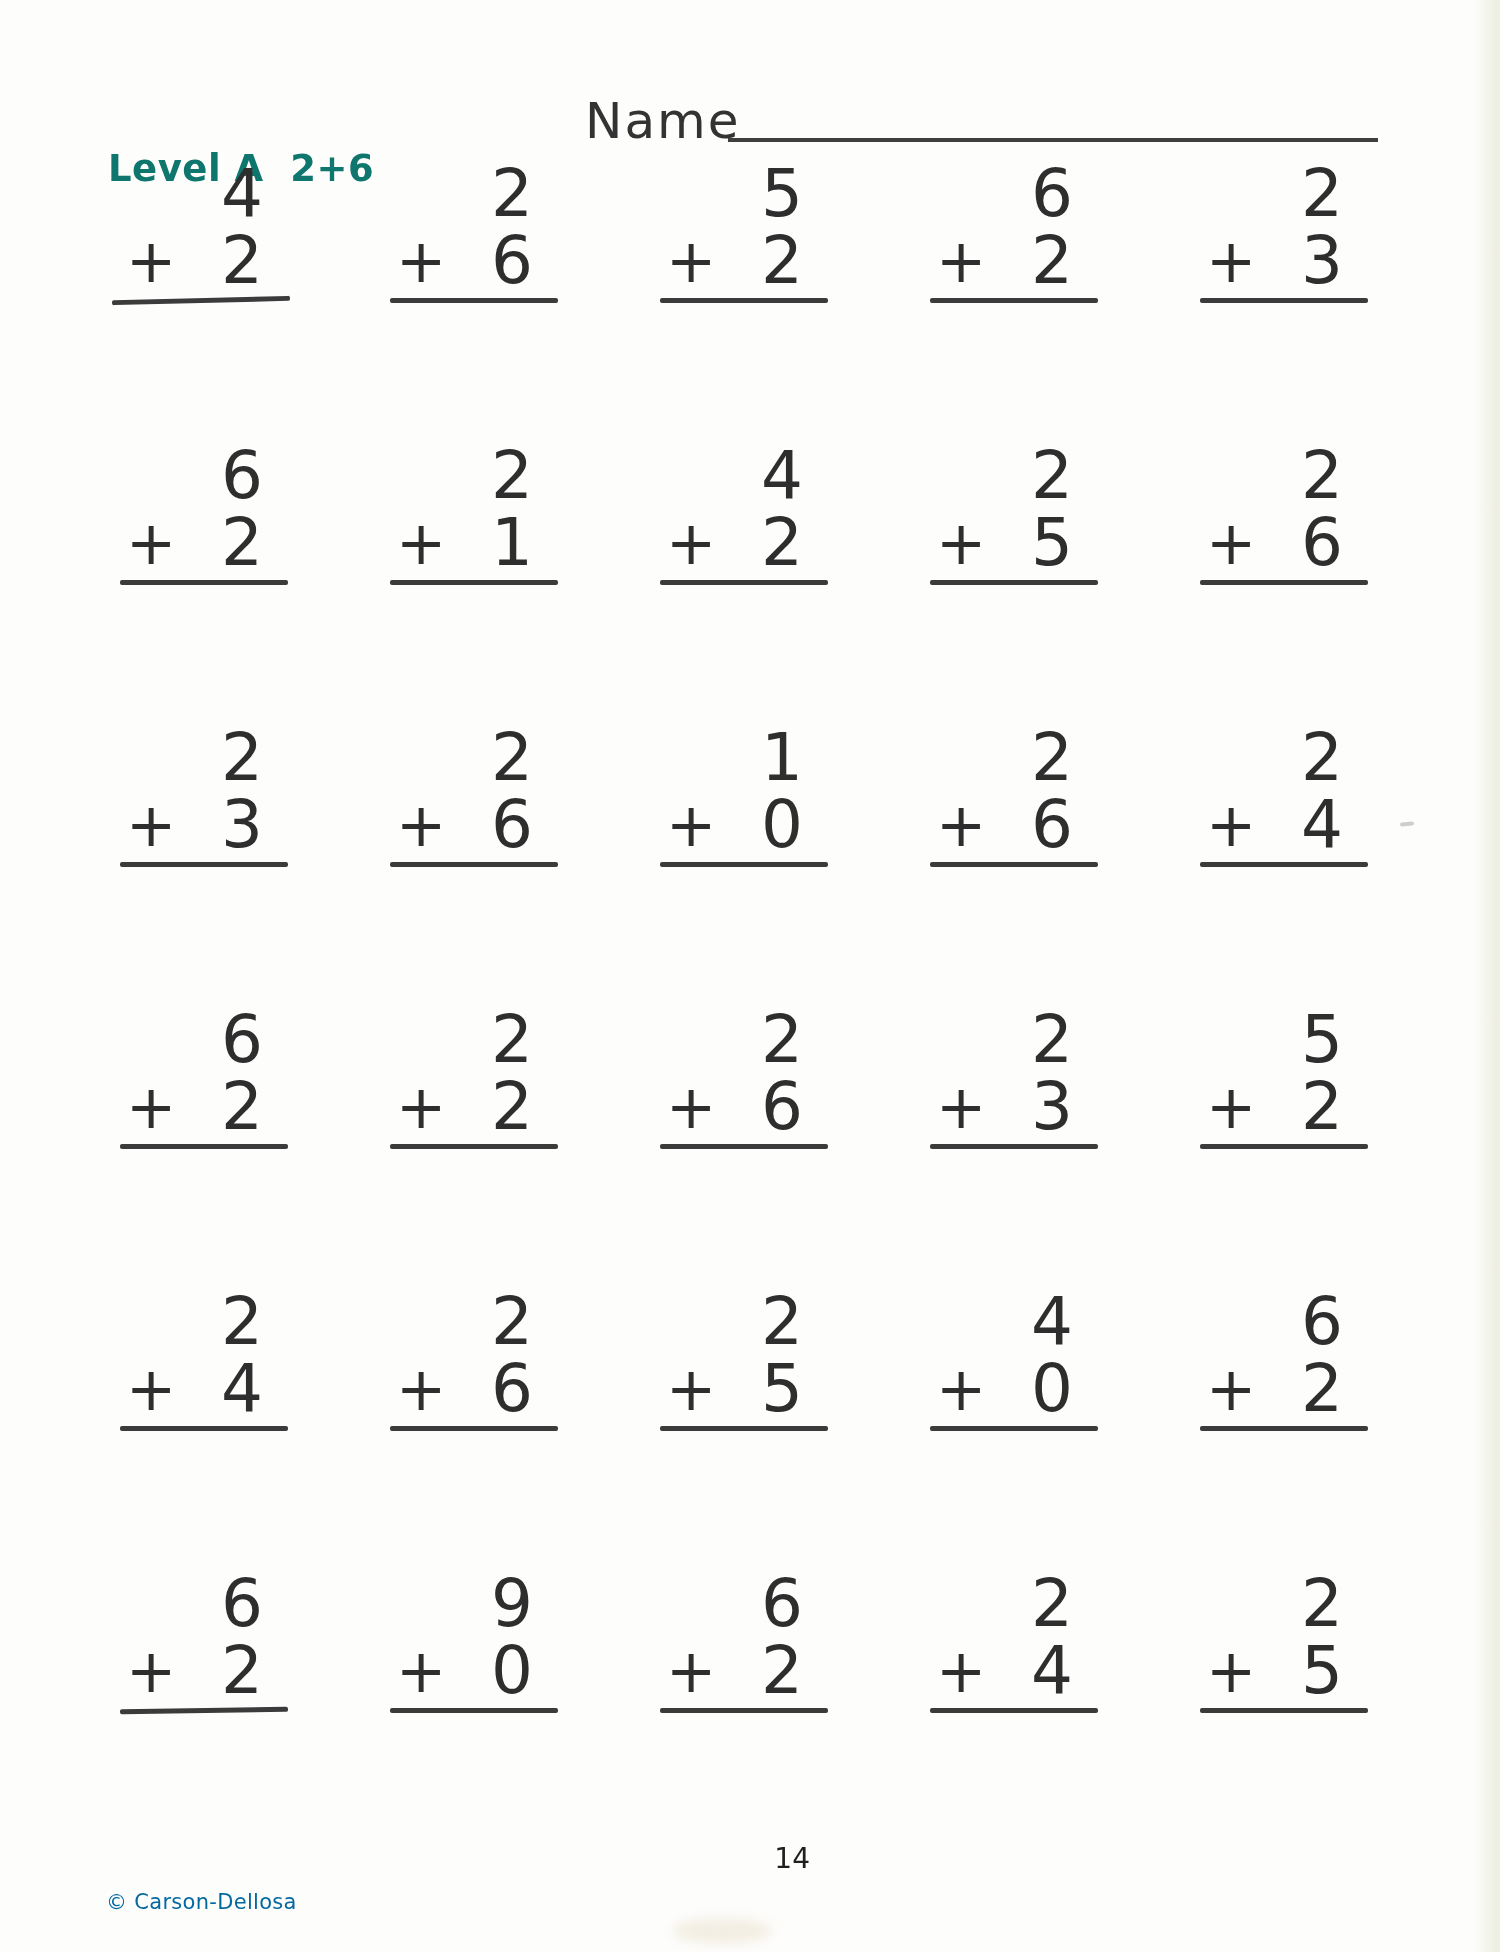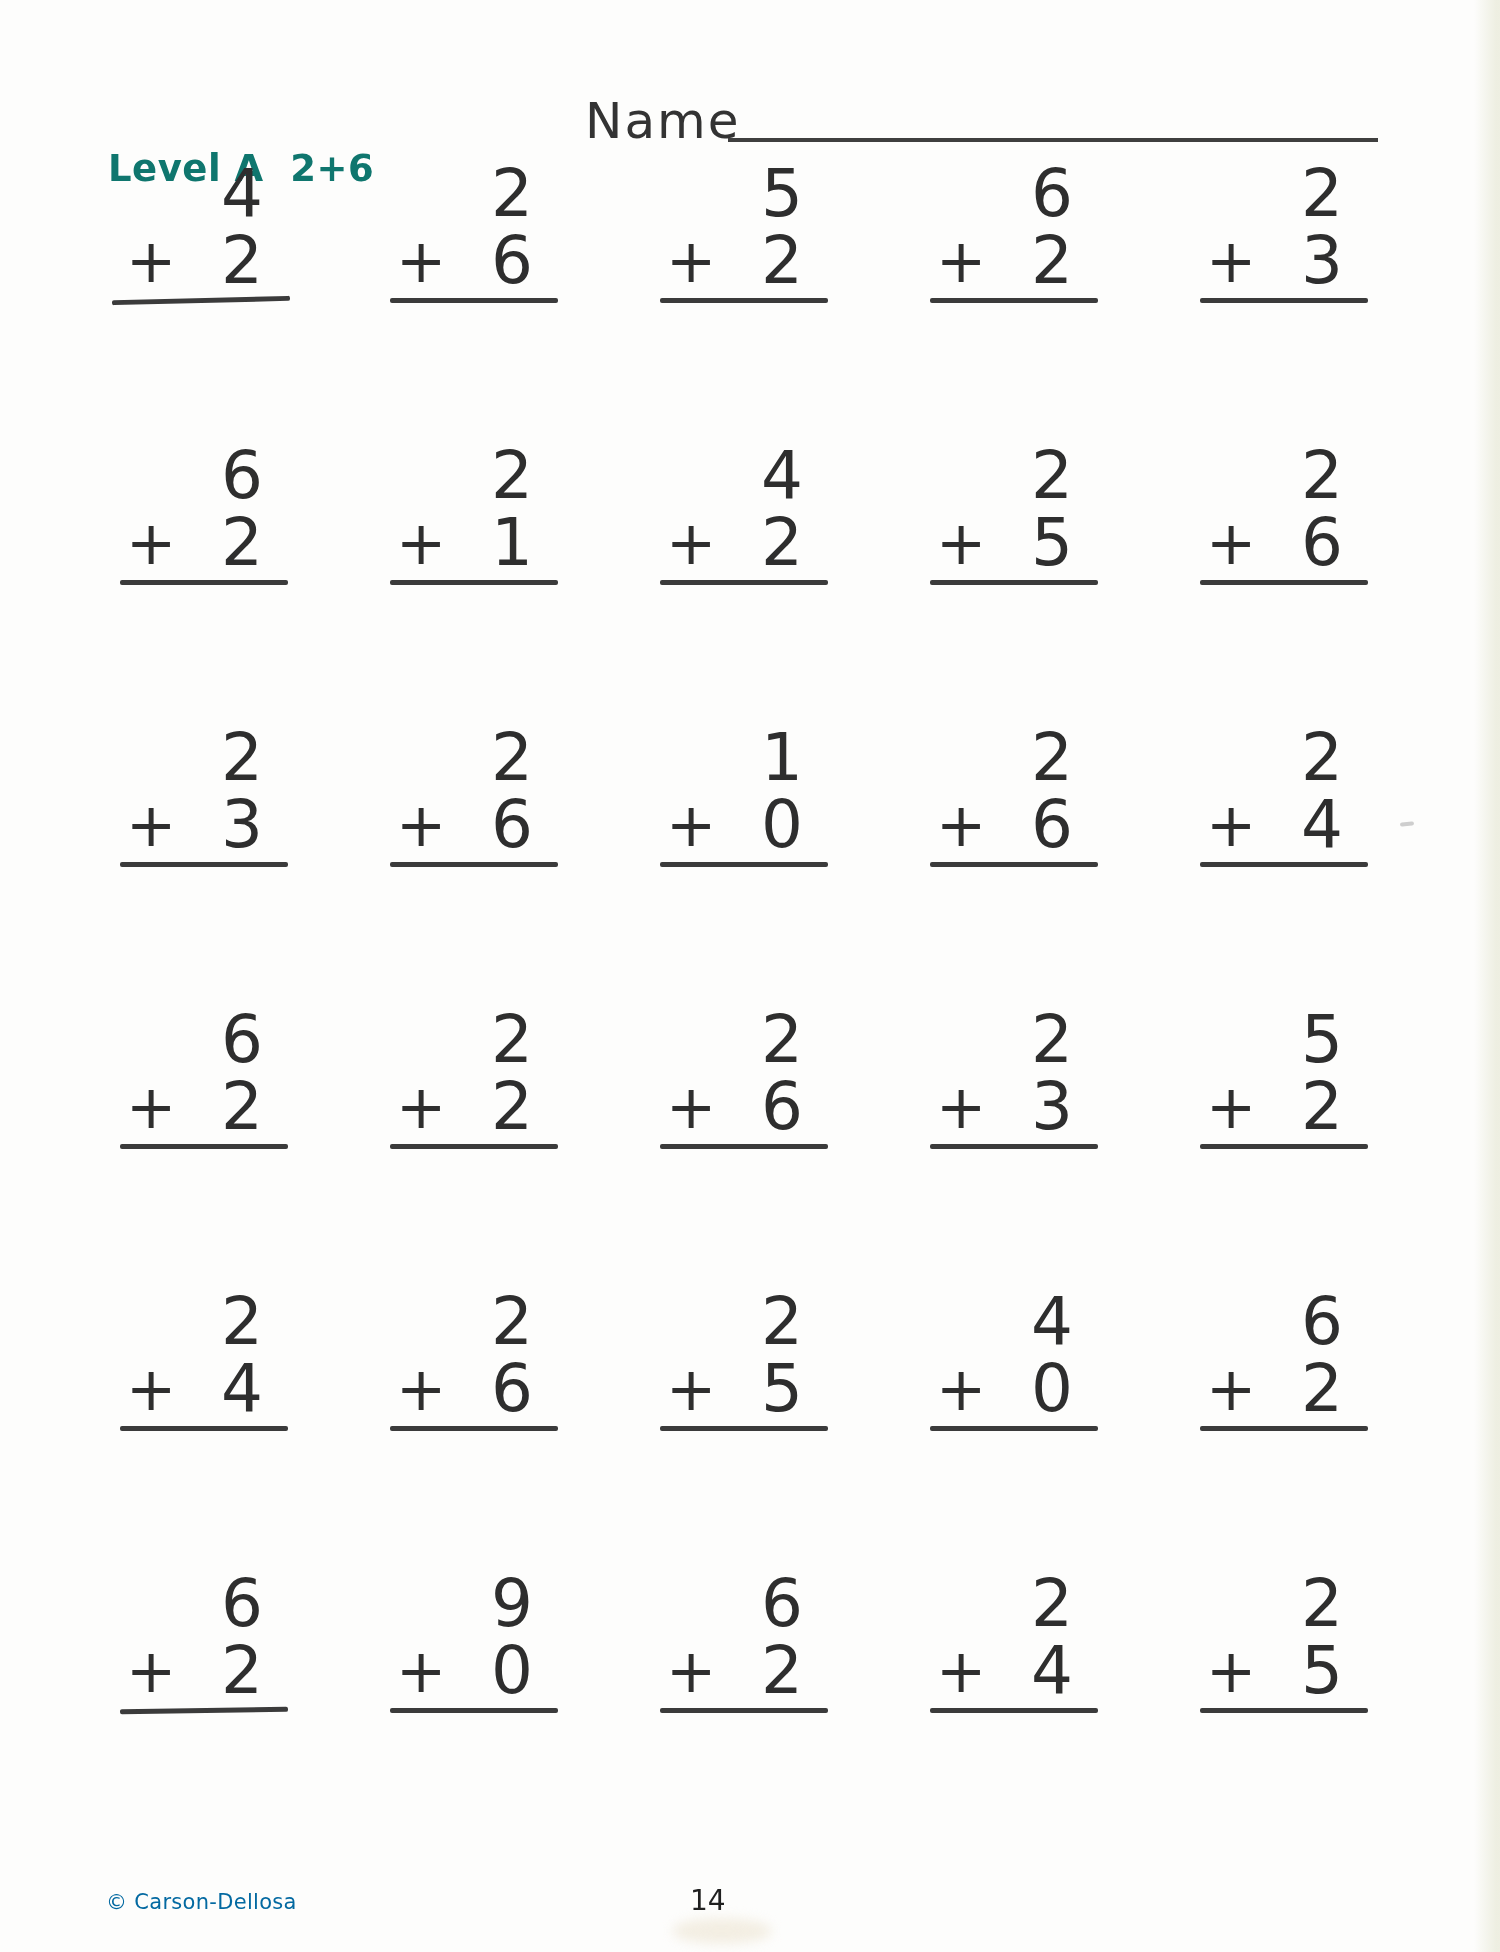--- a/index.html
+++ b/index.html
@@ -99,23 +99,23 @@
   .copyright {
     position: absolute;
     left: 106px; top: 1890px;
     font-size: 21px;
     line-height: 24px;
     color: #0369a1;
     letter-spacing: 0.3px;
   }
   .page-number {
     position: absolute;
-    left: 690px; top: 1886px;
+    left: 690px; top: 1844px;
     width: 120px;
-    text-align: left;
+    text-align: right;
     font-size: 28px;
     line-height: 30px;
     color: #1f1f1f;
   }
   
   .speck {
     position: absolute;
     left: 1400px; top: 822px;
     width: 14px; height: 4px;
     background: #a8a8a8;

